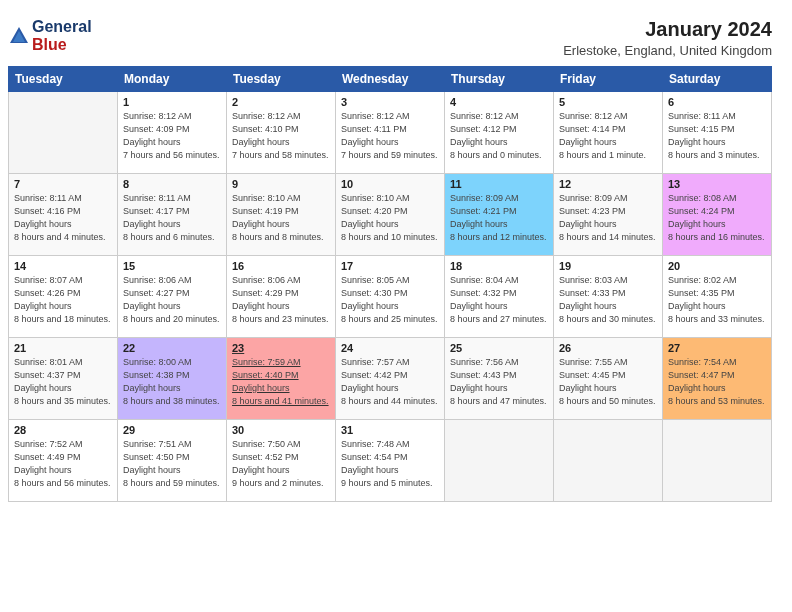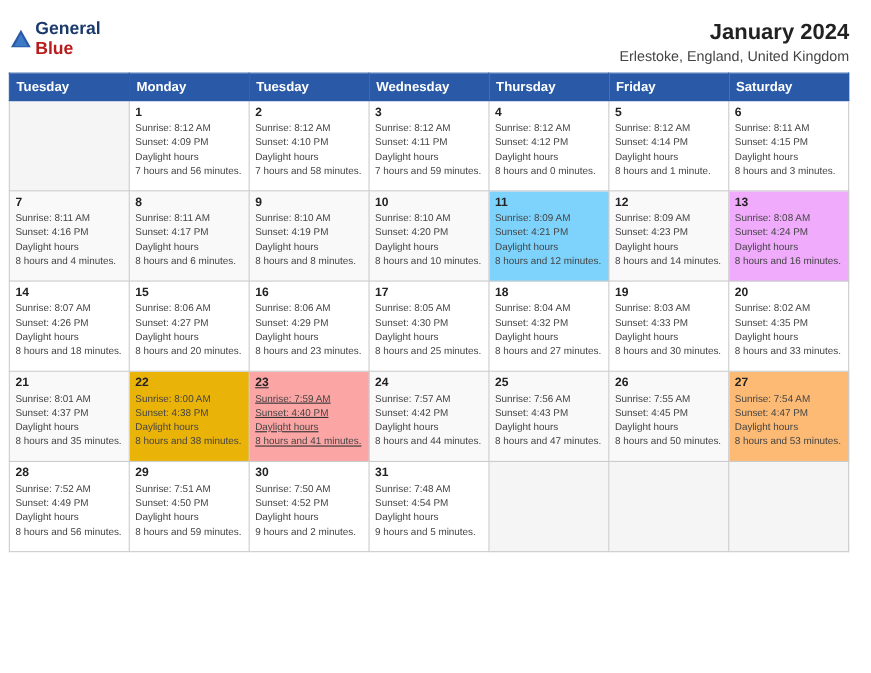--- a/index.html
+++ b/index.html
@@ -201,21 +201,21 @@
           <td>
             <span class="day-num">20</span>
             <div class="day-info">Sunrise: 8:02 AM<br>Sunset: 4:35 PM<br>Daylight hours<br>8 hours and 33 minutes.</div>
           </td>
         </tr>
         <tr>
           <td style="background: rgb(249, 249, 249);">
             <span class="day-num">21</span>
             <div class="day-info">Sunrise: 8:01 AM<br>Sunset: 4:37 PM<br>Daylight hours<br>8 hours and 35 minutes.</div>
           </td>
-          <td style="background: #eab308;">
+          <td style="background: #c4b5fd;">
             <span class="day-num">22</span>
             <div class="day-info">Sunrise: 8:00 AM<br>Sunset: 4:38 PM<br>Daylight hours<br>8 hours and 38 minutes.</div>
           </td>
           <td style="background: #fca5a5; text-decoration: underline;">
             <span class="day-num">23</span>
             <div class="day-info">Sunrise: 7:59 AM<br>Sunset: 4:40 PM<br>Daylight hours<br>8 hours and 41 minutes.</div>
           </td>
           <td style="background: rgb(249, 249, 249);">
             <span class="day-num">24</span>
             <div class="day-info">Sunrise: 7:57 AM<br>Sunset: 4:42 PM<br>Daylight hours<br>8 hours and 44 minutes.</div>

